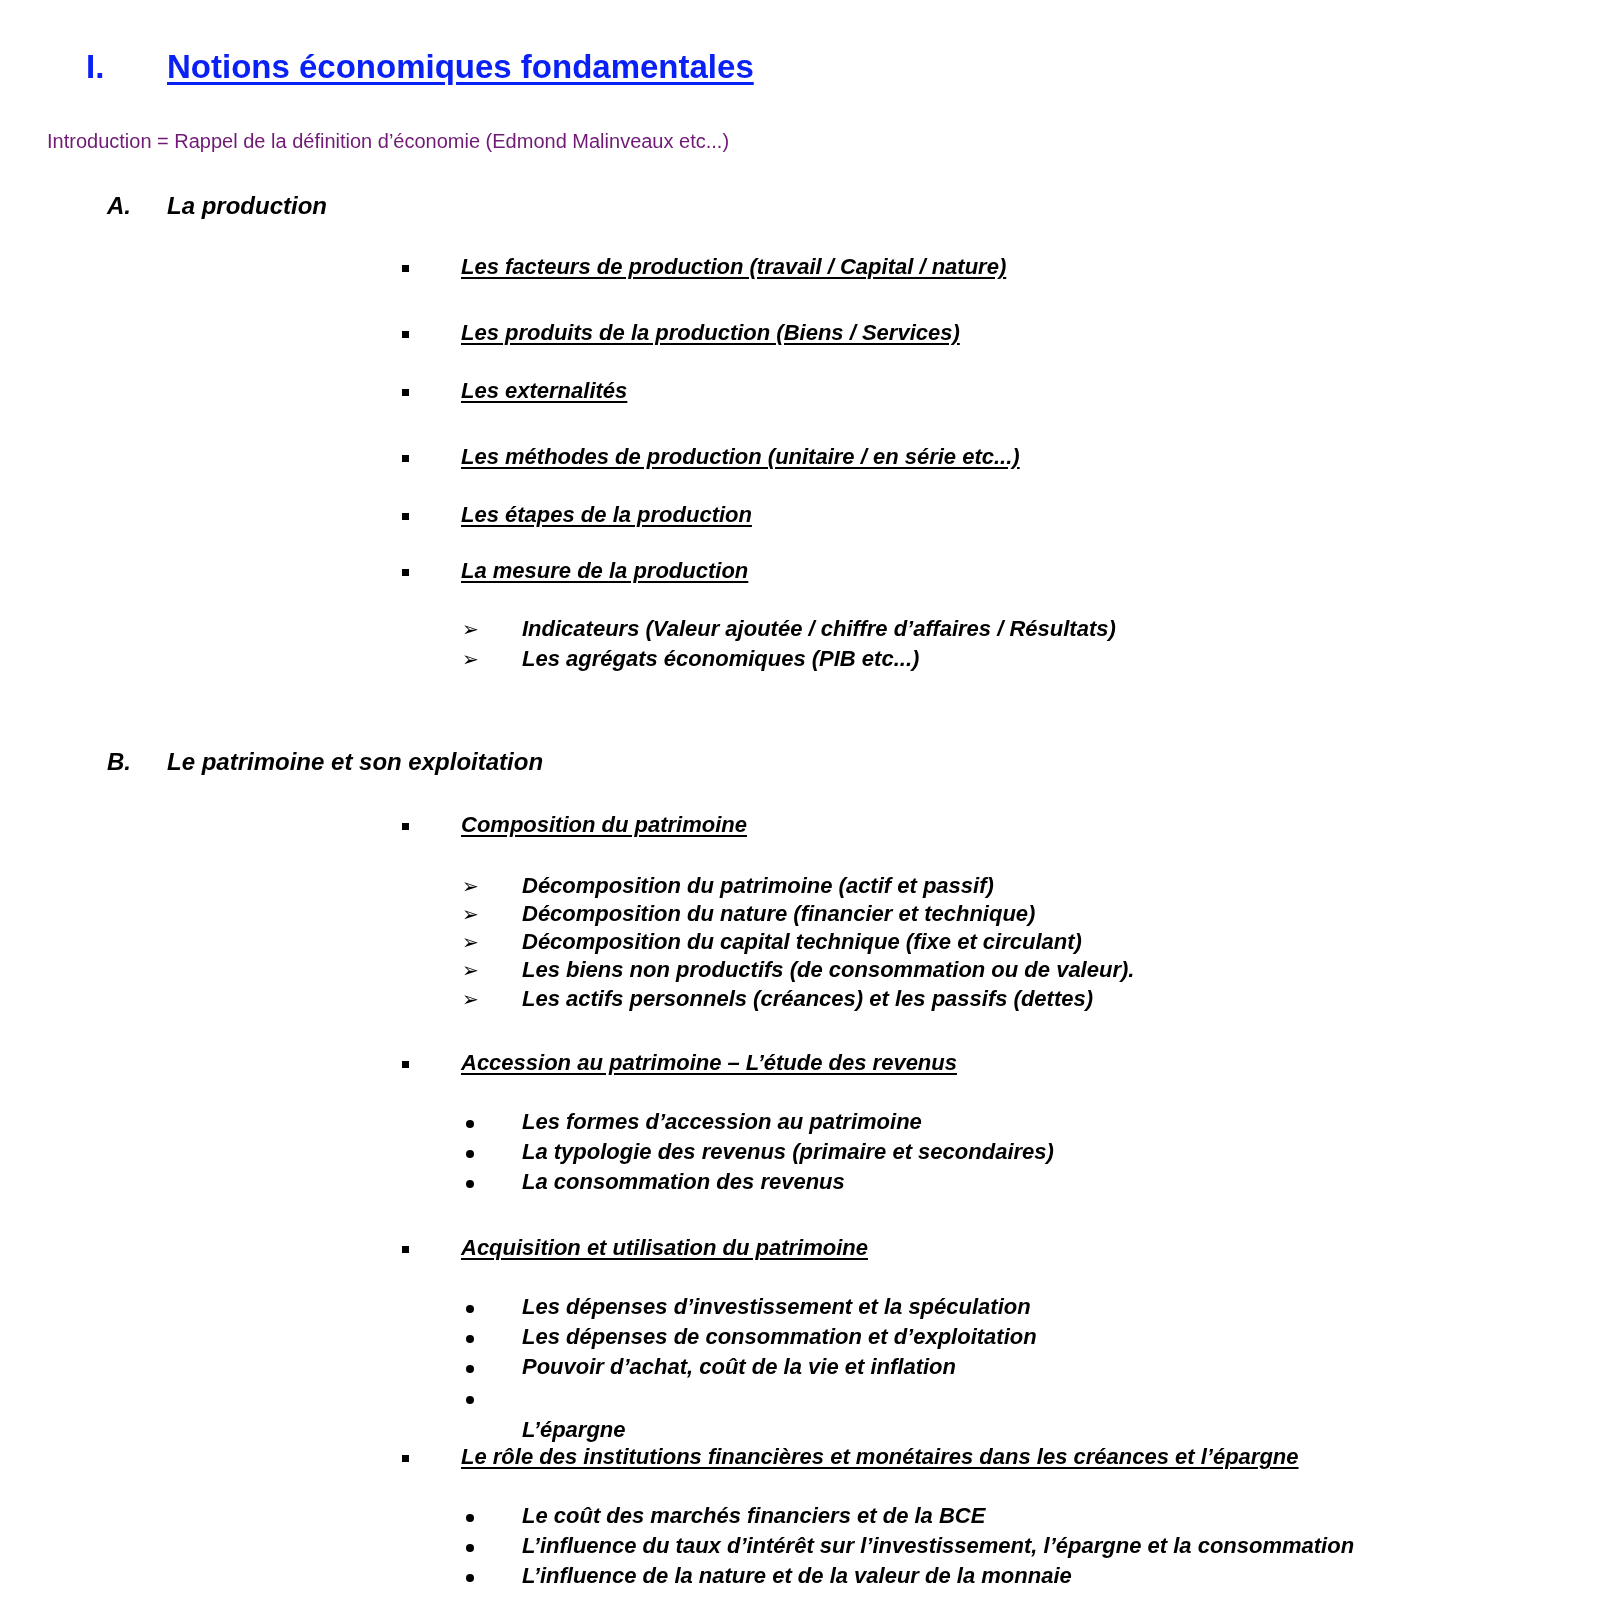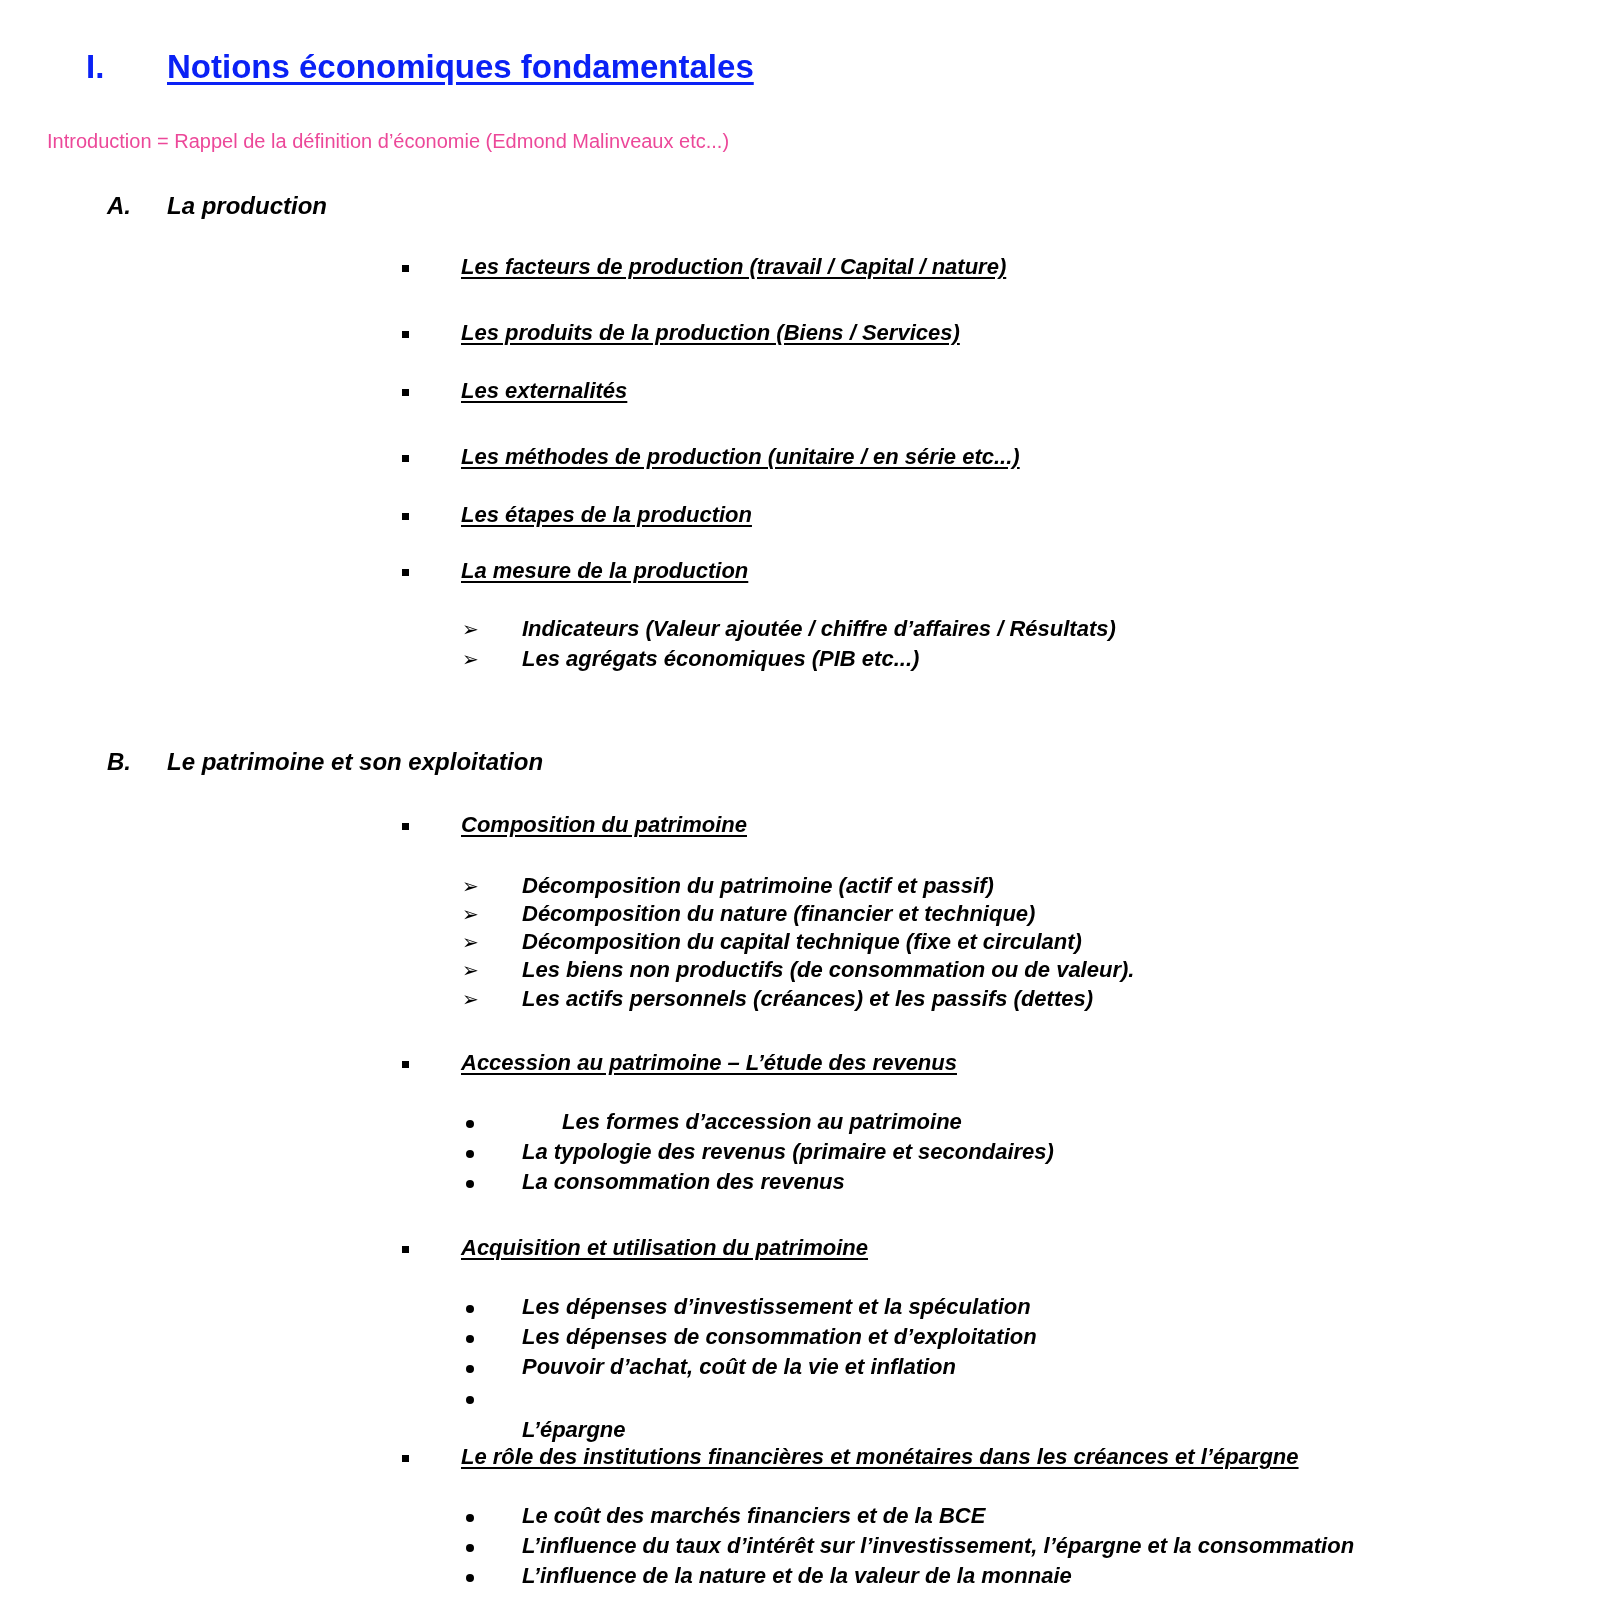--- a/index.html
+++ b/index.html
@@ -26,21 +26,21 @@
       left: 167px; top: 48px;
       font-size: 33px; font-weight: bold;
       color: #0a21f5;
       text-decoration: underline;
       text-decoration-thickness: 3px;
       text-underline-offset: 4px;
     }
     .intro {
       left: 47px; top: 130px;
       font-size: 20px;
-      color: #ec4899;
+      color: #701a75;
     }
     .sec-letter {
       left: 107px;
       font-size: 24px; font-weight: bold; font-style: italic;
     }
     .sec-title {
       left: 167px;
       font-size: 24px; font-weight: bold; font-style: italic;
     }
     .l1-bullet {
@@ -119,21 +119,21 @@
 <div class="abs l2-text" style="top:929px;">Décomposition du capital technique (fixe et circulant)</div>
 <div class="abs l2-arrow" style="top:960px;">➢</div>
 <div class="abs l2-text" style="top:957px;">Les biens non productifs (de consommation ou de valeur).</div>
 <div class="abs l2-arrow" style="top:989px;">➢</div>
 <div class="abs l2-text" style="top:986px;">Les actifs personnels (créances) et les passifs (dettes)</div>
 
 <div class="abs l1-bullet" style="top:1061px;"></div>
 <div class="abs l1-text" style="top:1050px;">Accession au patrimoine – L’étude des revenus</div>
 
 <div class="abs l2-dot" style="top:1120px;"></div>
-<div class="abs l2-text" style="top:1109px;margin-left:40px;">Les formes d’accession au patrimoine</div>
+<div class="abs l2-text" style="top:1109px;">Les formes d’accession au patrimoine</div>
 <div class="abs l2-dot" style="top:1150px;"></div>
 <div class="abs l2-text" style="top:1139px;">La typologie des revenus (primaire et secondaires)</div>
 <div class="abs l2-dot" style="top:1180px;"></div>
 <div class="abs l2-text" style="top:1169px;">La consommation des revenus</div>
 
 <div class="abs l1-bullet" style="top:1246px;"></div>
 <div class="abs l1-text" style="top:1235px;">Acquisition et utilisation du patrimoine</div>
 
 <div class="abs l2-dot" style="top:1305px;"></div>
 <div class="abs l2-text" style="top:1294px;">Les dépenses d’investissement et la spéculation</div>

